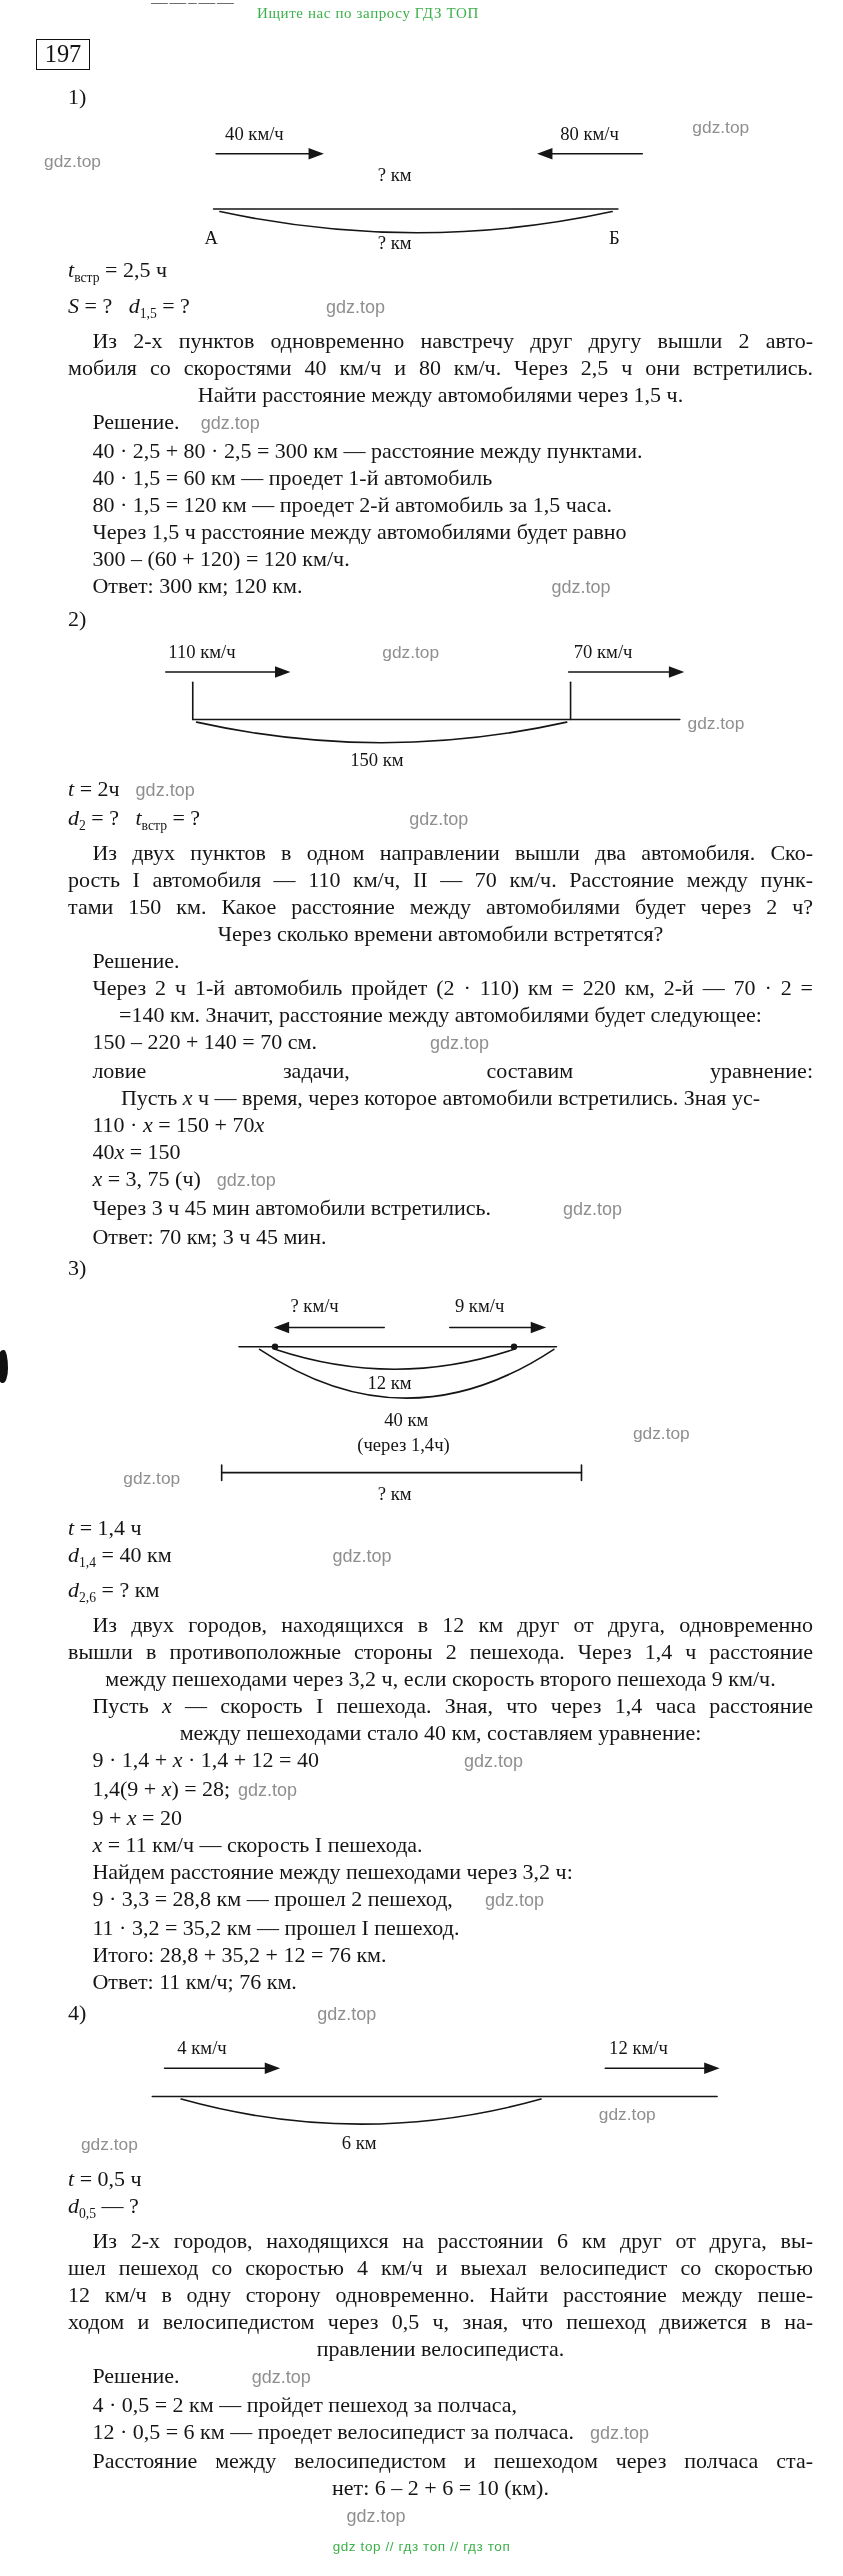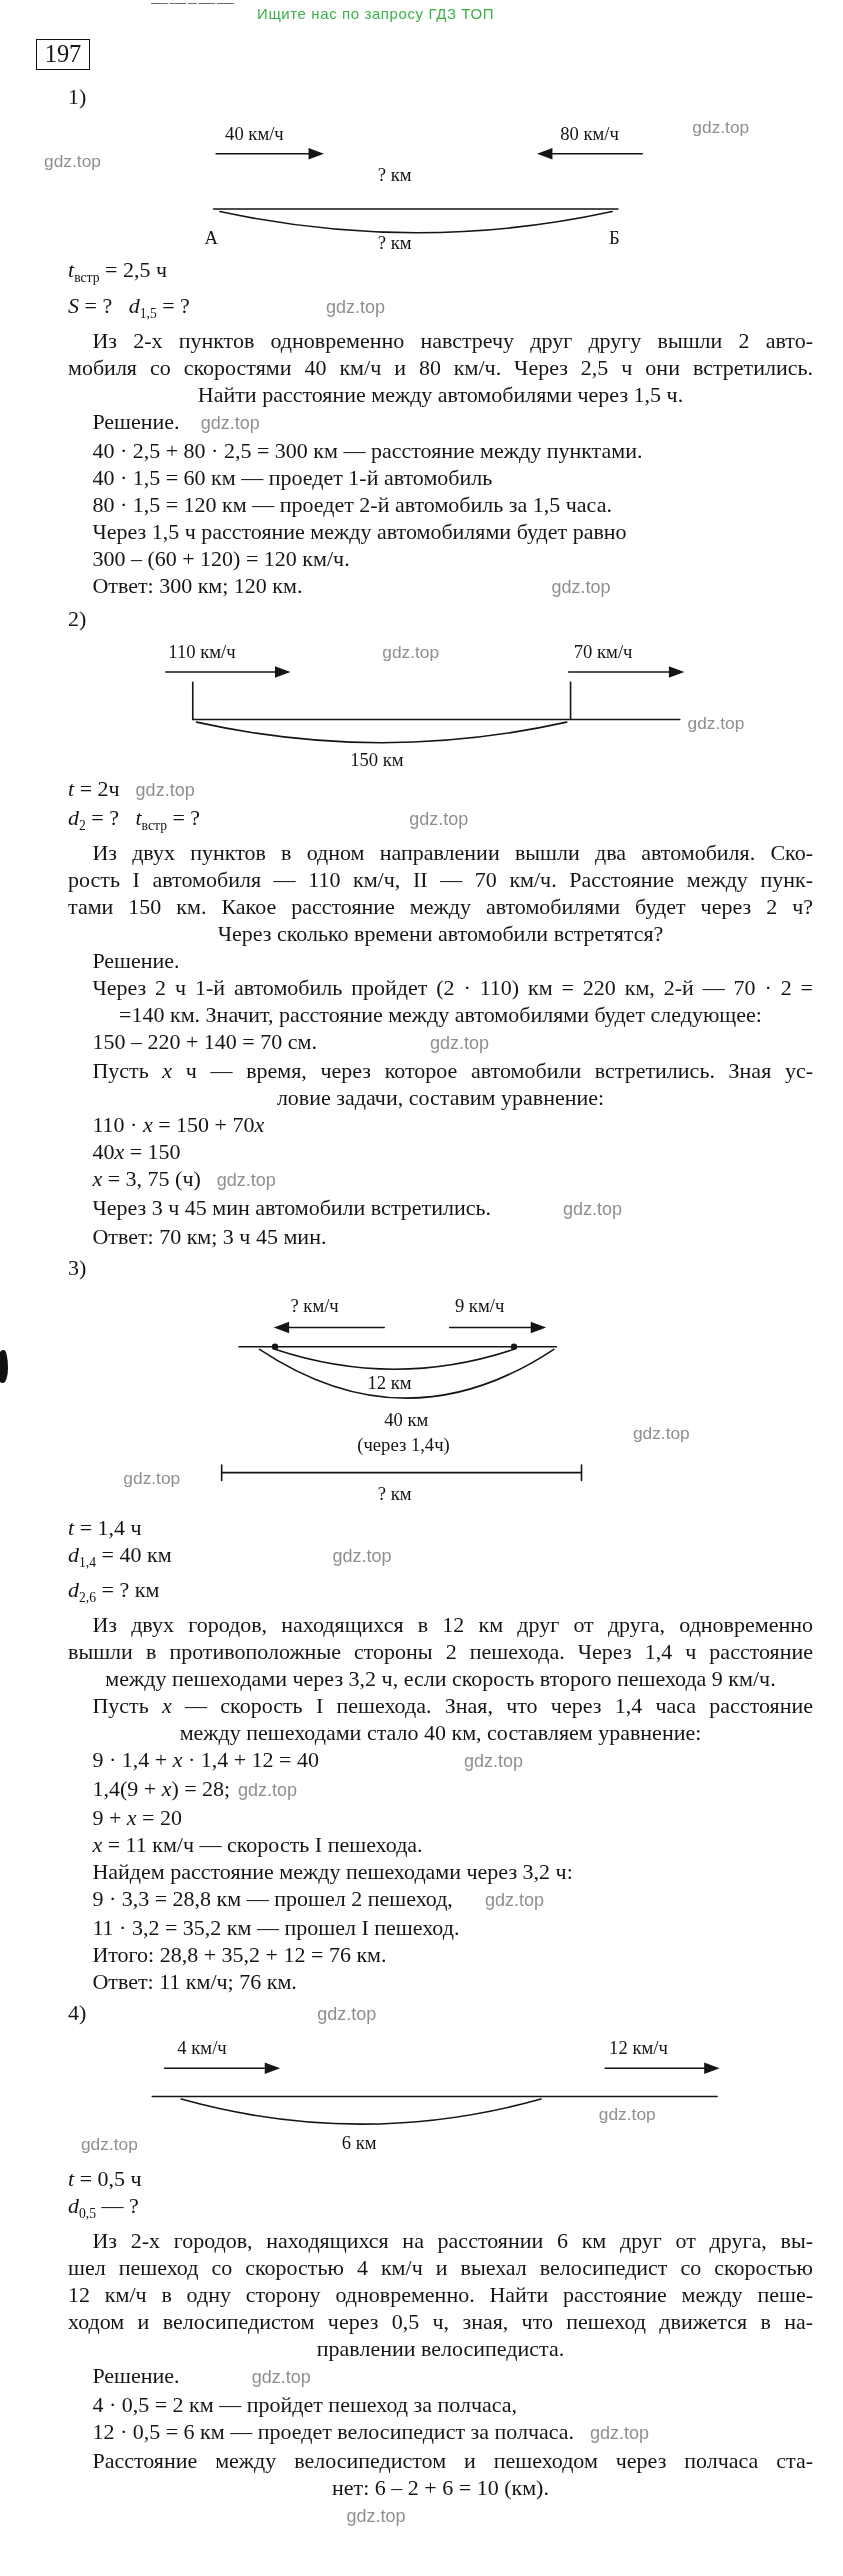--- a/index.html
+++ b/index.html
@@ -12,21 +12,21 @@
     box-sizing:border-box;
     padding:39px 30px 0 68px;
     overflow:hidden;
   }
   .top-artifact{
     position:absolute;left:151px;top:-7.7px;height:14px;overflow:hidden;
     color:#555;font-size:16.7px;letter-spacing:1.9px;
   }
   .header-note{
     position:absolute;left:257px;top:5.1px;
-    font-family:Liberation Sans, sans-serif;
+    font-family:Liberation Serif, serif;
     font-size:15px;color:#3cb04a;letter-spacing:0.6px;
   }
   .footer-note{
     position:absolute;left:0;right:0;bottom:22px;text-align:center;
     font-family:"Liberation Sans",sans-serif;
     font-size:13.5px;color:#3cb04a;letter-spacing:0.6px;
   }
   .ink-blot{
     position:absolute;left:-2.6px;top:1350px;width:10.3px;height:33px;
     background:#101010;border-radius:60% 40% 50% 50%/45% 55% 45% 55%;
@@ -160,22 +160,22 @@
         <div class="tline">Решение.</div>
       </div>
     <div class="blk para">
         <div class="tline">Через 2 ч 1-й автомобиль пройдет (2 · 110) км = 220 км, 2-й — 70 · 2 =</div>
         <div class="tline">=140 км. Значит, расстояние между автомобилями будет следующее:</div>
       </div>
     <div class="blk ind">
         <div class="tline">150 – 220 + 140 = 70 см.<span class="wm" style="margin-left:113px">gdz.top</span></div>
       </div>
     <div class="blk para">
+        <div class="tline">ловие задачи, составим уравнение:</div>
         <div class="tline">Пусть <i>х</i> ч — время, через которое автомобили встретились. Зная ус-</div>
-        <div class="tline">ловие задачи, составим уравнение:</div>
       </div>
     <div class="blk ind">
         <div class="tline">110 · <i>х</i> = 150 + 70<i>х</i></div>
         <div class="tline">40<i>х</i> = 150</div>
         <div class="tline"><i>х</i> = 3, 75 (ч)<span class="wm" style="margin-left:16px">gdz.top</span></div>
         <div class="tline">Через 3 ч 45 мин автомобили встретились.<span class="wm" style="margin-left:72px">gdz.top</span></div>
         <div class="tline">Ответ: 70 км; 3 ч 45 мин.</div>
       </div>
   </section>
 
@@ -279,14 +279,15 @@
       </div>
     <div class="blk para">
         <div class="tline">Расстояние между велосипедистом и пешеходом через полчаса ста-</div>
         <div class="tline">нет: 6 – 2 + 6 = 10 (км).</div>
       </div>
     <div class="blk ind">
         <div class="tline"><span class="wm" style="margin-left:254px">gdz.top</span></div>
       </div>
   </section>
 
+  <div class="footer-note">gdz top  //  гдз топ  //  гдз топ</div>
 </div>
 
 
 </body></html>

